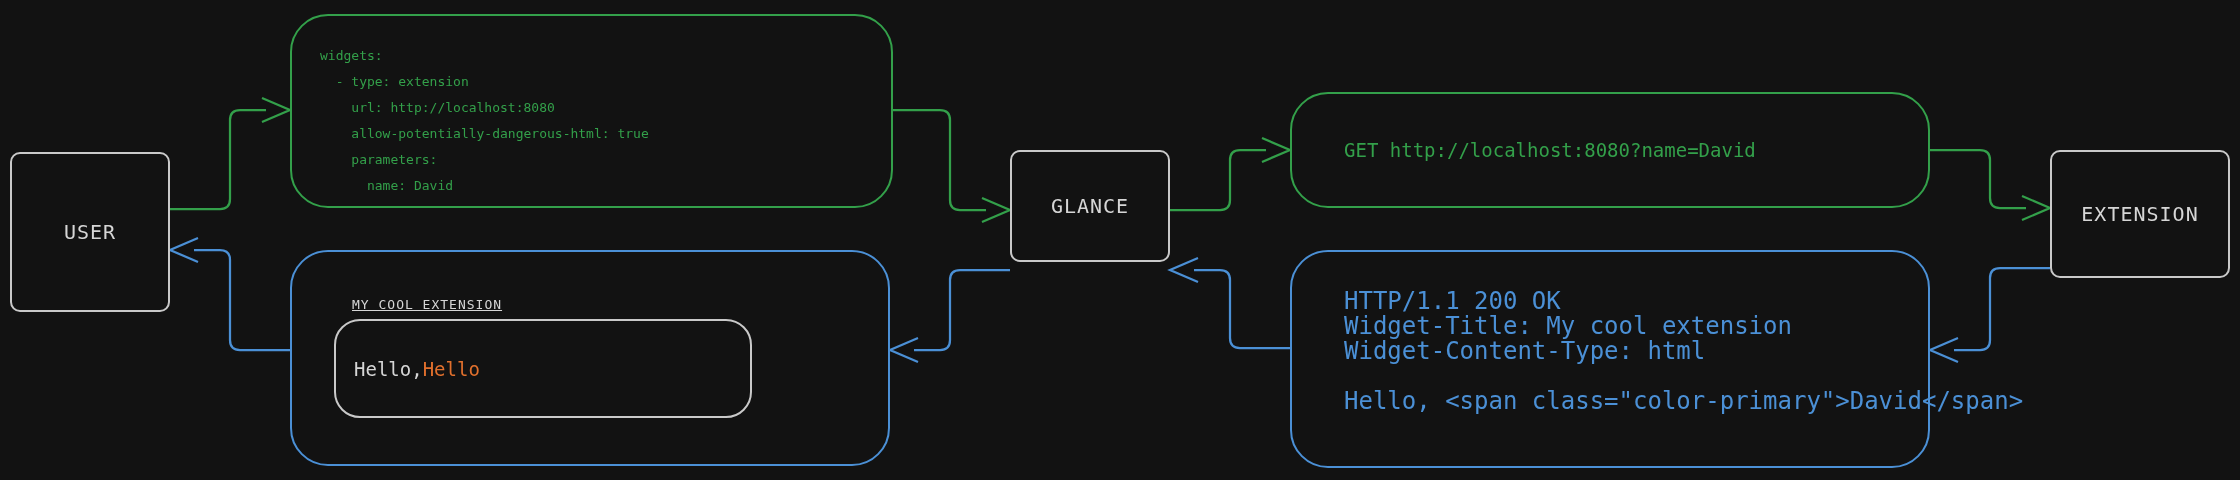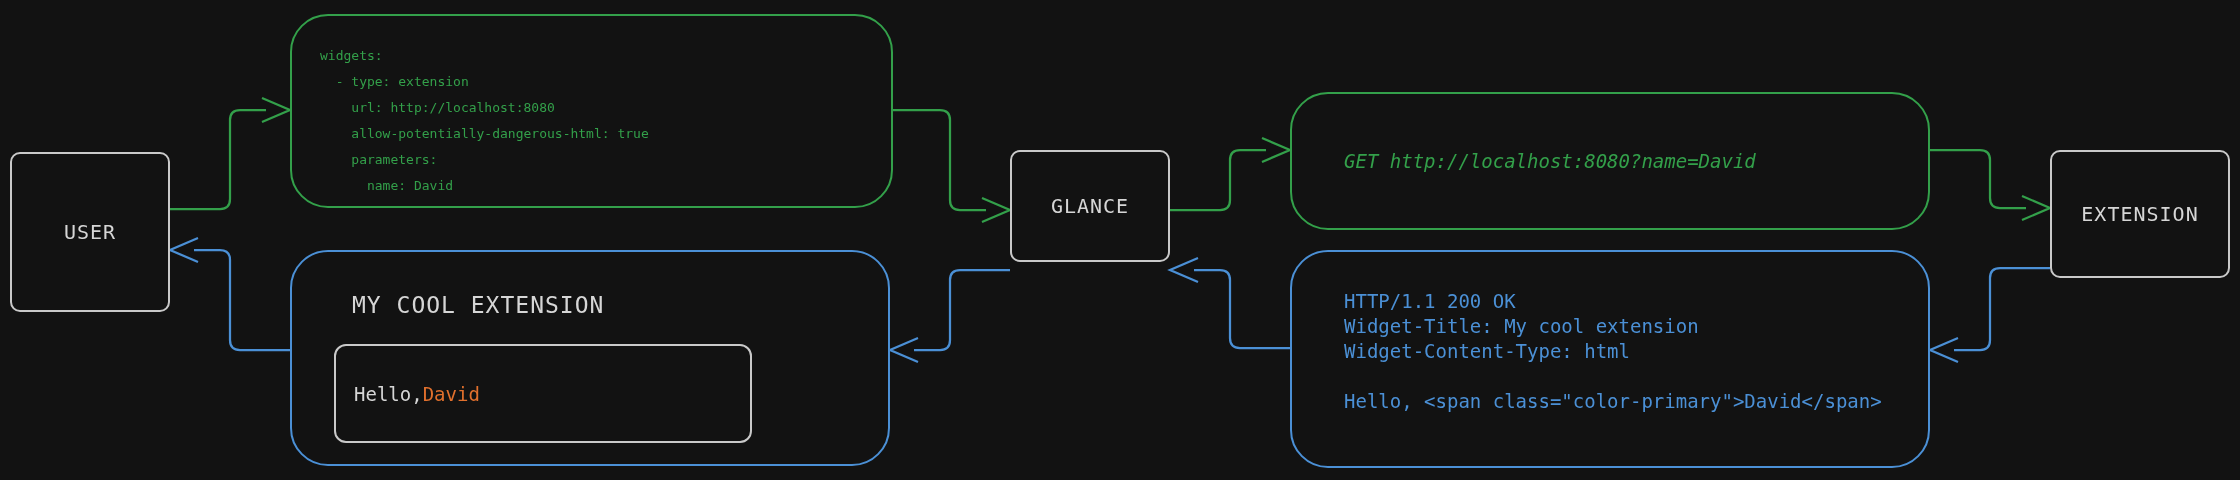--- a/index.html
+++ b/index.html
@@ -58,40 +58,40 @@
   .border-green { border: 2px solid var(--green); color: var(--green); }
   .border-blue  { border: 2px solid var(--blue);  color: var(--blue); }
 
   .config-box   { left: 290px;  top: 14px;  width: 603px; height: 194px; }
   .config-box pre {
     font-family: inherit;
     font-size: 13px;
     line-height: 26px;
     padding: 27px 0 0 28px;
   }
-  .request-box  { left: 1290px; top: 92px;  width: 640px; height: 138px;
-                  display: flex; align-items: center; font-style: italic; }
+  .request-box  { left: 1290px; top: 92px;  width: 640px; height: 116px;
+                  display: flex; align-items: center; }
   .request-box .request-line { padding-left: 52px; }
 
   .response-box { left: 1290px; top: 250px; width: 640px; height: 218px; }
   .response-box pre {
     font-family: inherit;
-    font-size: 19px;
+    font-size: 24px;
     line-height: 25px;
     padding: 37px 0 0 52px;
   }
 
   .widget-box   { left: 290px;  top: 250px; width: 600px; height: 216px; color: var(--text); }
-  .widget-title { margin: 40px 0 0 60px; font-size: 23px; letter-spacing: 1px; }
+  .widget-title { margin: 40px 0 0 60px; font-size: 13px; letter-spacing: 1px; text-decoration: underline; }
   .widget-inner {
     position: absolute;
-    left: 42px; top: 92px;
+    left: 42px; top: 67px;
     width: 418px; height: 99px;
     border: 2px solid var(--node-border);
-    border-radius: 12px;
+    border-radius: 26px;
     display: flex;
     align-items: center;
     padding-left: 18px;
     font-size: 19px;
   }
   .greeting-name { color: var(--orange); }
 </style>
 </head>
 <body>
 
@@ -162,17 +162,17 @@
 Widget-Title: My cool extension
 Widget-Content-Type: html
 
 Hello, &lt;span class="color-primary"&gt;David&lt;/span&gt;</pre>
   </div>
 
   <div class="big-box border-blue widget-box">
     <div class="widget-title">MY COOL EXTENSION</div>
     <div class="widget-inner">
       <span>Hello, </span>
-        <span class="greeting-name">David</span>
+        <span class="greeting-name">Hello</span>
     </div>
   </div>
 
 </div>
 
 </body></html>

